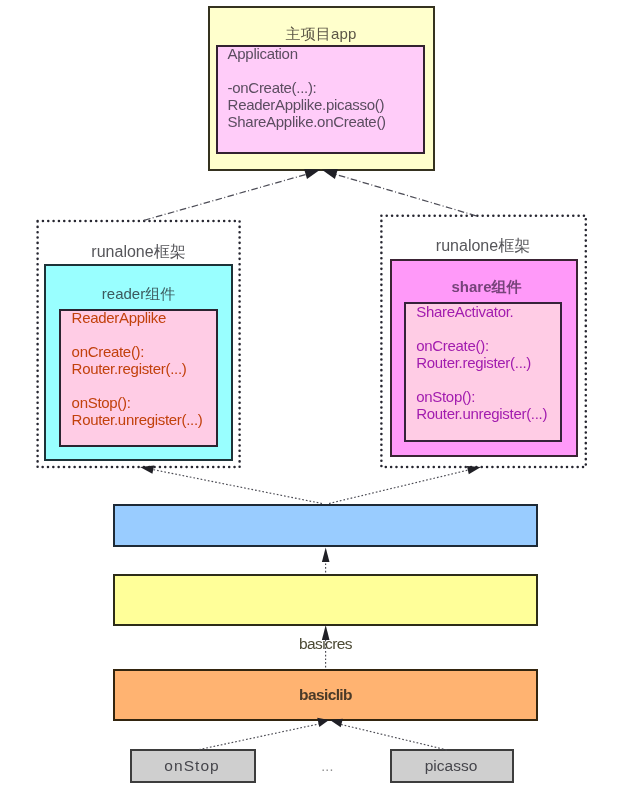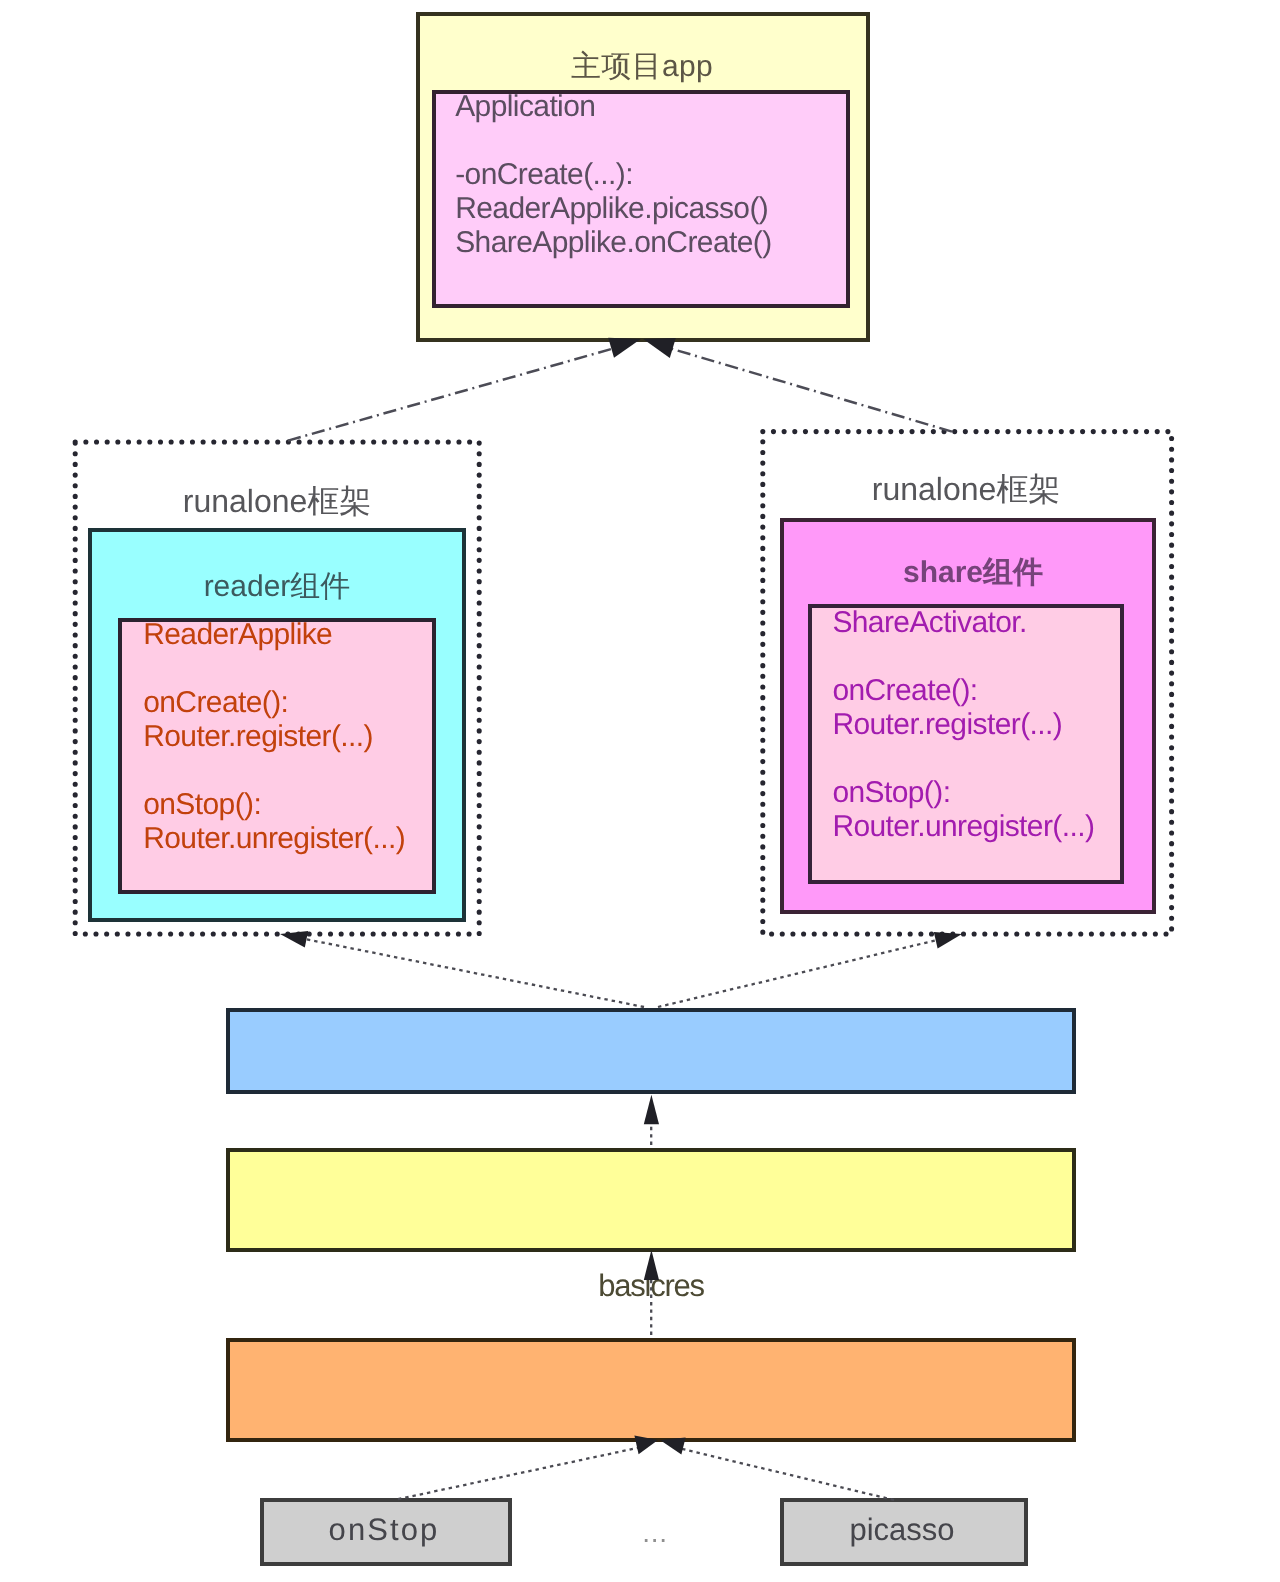--- a/index.html
+++ b/index.html
@@ -124,20 +124,21 @@
 
 onStop():
 Router.unregister(...)</div>
 
   <div class="box solid layer" id="layer0" style="background: rgb(153, 204, 255);"></div>
 
   <div class="box solid layer" id="layer1" style="background: rgb(255, 255, 153);"></div>
   <div class="ttl layer-label" id="layer1-label">basicres</div>
 
   <div class="box solid layer" id="layer2" style="background: rgb(255, 179, 113);"></div>
+  <div class="ttl layer-label" id="layer2-label">basiclib</div>
 
   <div class="box solid lib" id="lib0"></div>
   <div class="ttl lib-label" id="lib0-label">onStop</div>
   <div class="box solid lib" id="lib1"></div>
   <div class="ttl lib-label" id="lib1-label">picasso</div>
   <div class="ttl" id="ellipsis">...</div>
 
   <svg class="conn" viewBox="0 0 640 791">
     <g fill="none" stroke="#262630" stroke-width="2.55" stroke-linecap="round" stroke-dasharray="0.01 5.32">
       <rect x="37.6" y="221" width="202" height="246"></rect>

